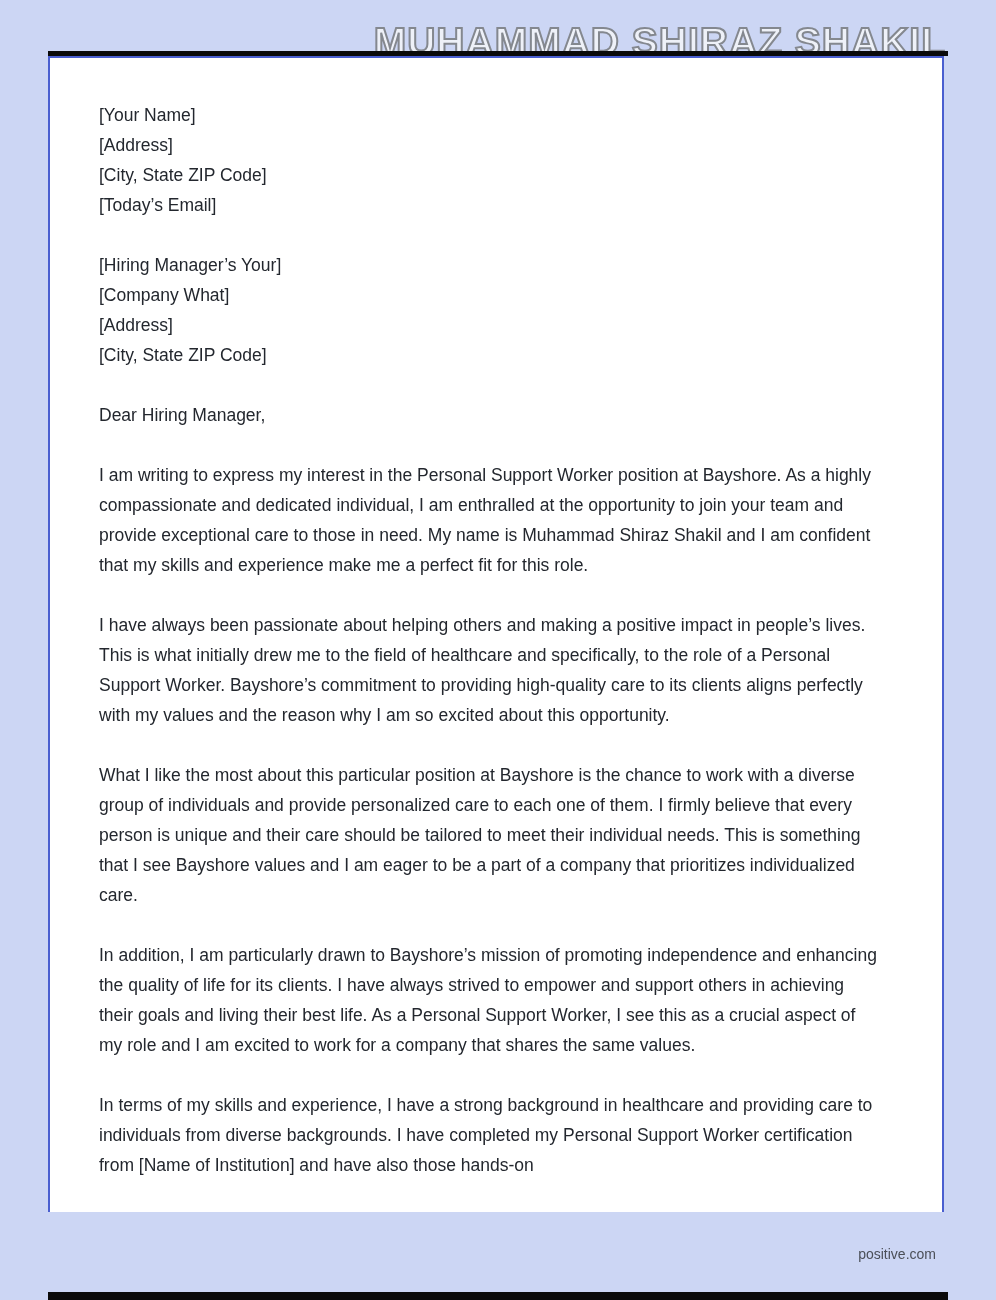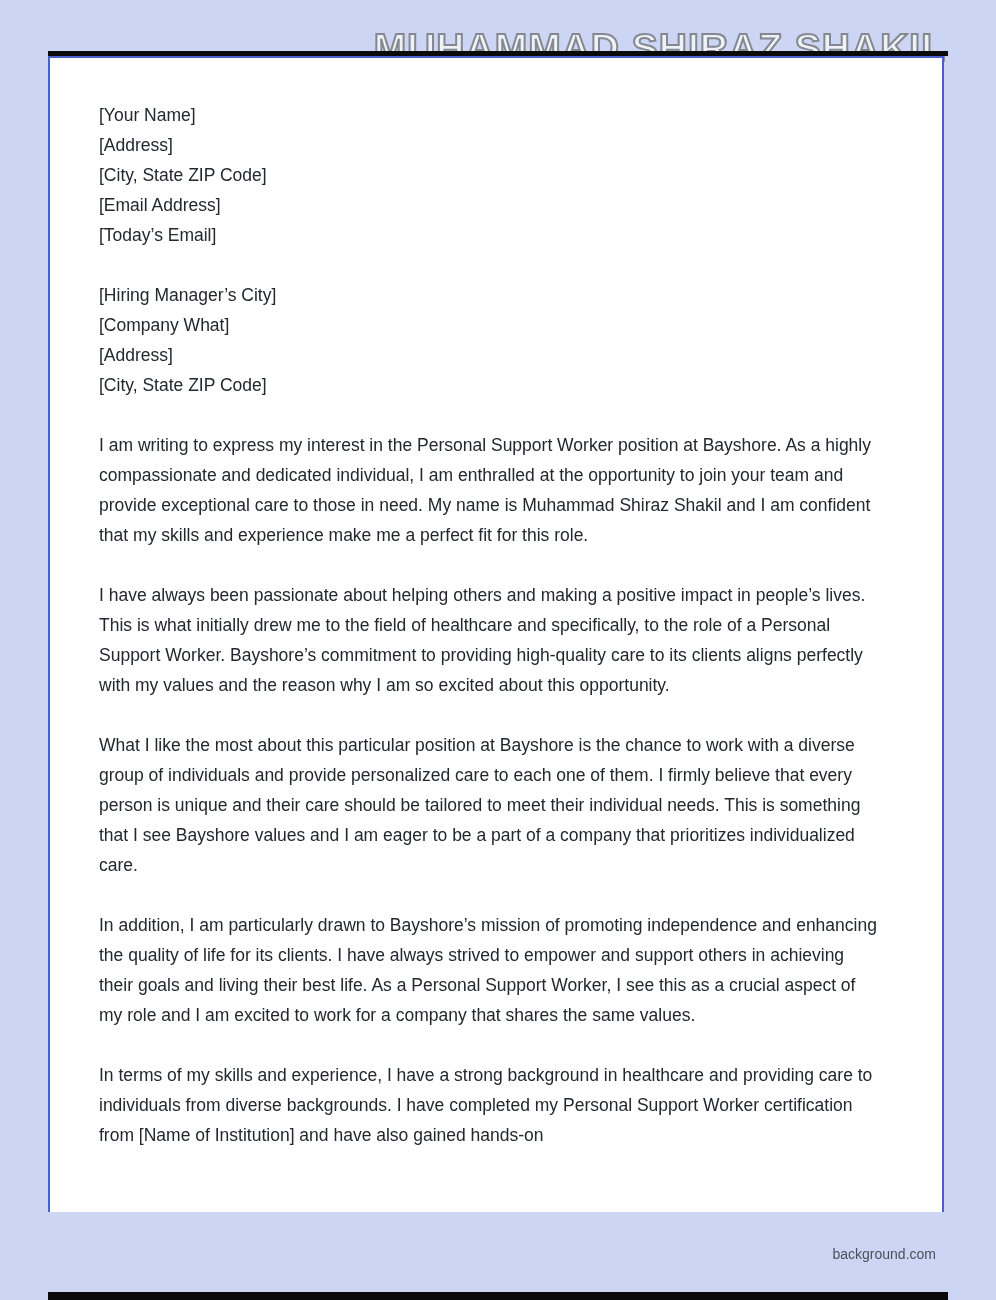--- a/index.html
+++ b/index.html
@@ -11,21 +11,21 @@
     background: #ccd6f4;
     font-family: "Liberation Sans", "DejaVu Sans", sans-serif;
   }
   .canvas {
     position: relative;
     width: 996px;
     height: 1300px;
   }
   .header-name {
     position: absolute;
-    top: 28px;
+    top: 22px;
     right: 50px;
     font-size: 39px;
     font-weight: 700;
     letter-spacing: 1px;
     line-height: 1;
     color: #eef1f8;
     -webkit-text-stroke: 2px #84888f;
     white-space: nowrap;
     user-select: none;
   }
@@ -92,38 +92,38 @@
 
   <div class="header-rule"></div>
 
   <div class="letter-page">
     <div class="letter-content">
 
       <div class="block">
         <div class="address-line">[Your Name]</div>
         <div class="address-line">[Address]</div>
         <div class="address-line">[City, State ZIP Code]</div>
-        <div class="address-line">[Email Address]</div>
         <div class="address-line">[Today’s Email]</div>
       </div>
 
       <div class="block">
-        <div class="address-line">[Hiring Manager’s City]</div>
+        <div class="address-line">[Hiring Manager’s Your]</div>
         <div class="address-line">[Company What]</div>
         <div class="address-line">[Address]</div>
         <div class="address-line">[City, State ZIP Code]</div>
       </div>
 
+      <div class="block">Dear Hiring Manager,</div>
 
       <p>I am writing to express my interest in the Personal Support Worker position at Bayshore. As a highly compassionate and dedicated individual, I am enthralled at the opportunity to join your team and provide exceptional care to those in need. My name is Muhammad Shiraz Shakil and I am confident that my skills and experience make me a perfect fit for this role.</p>
       <p>I have always been passionate about helping others and making a positive impact in people’s lives. This is what initially drew me to the field of healthcare and specifically, to the role of a Personal Support Worker. Bayshore’s commitment to providing high-quality care to its clients aligns perfectly with my values and the reason why I am so excited about this opportunity.</p>
       <p>What I like the most about this particular position at Bayshore is the chance to work with a diverse group of individuals and provide personalized care to each one of them. I firmly believe that every person is unique and their care should be tailored to meet their individual needs. This is something that I see Bayshore values and I am eager to be a part of a company that prioritizes individualized care.</p>
       <p>In addition, I am particularly drawn to Bayshore’s mission of promoting independence and enhancing the quality of life for its clients. I have always strived to empower and support others in achieving their goals and living their best life. As a Personal Support Worker, I see this as a crucial aspect of my role and I am excited to work for a company that shares the same values.</p>
-      <p>In terms of my skills and experience, I have a strong background in healthcare and providing care to individuals from diverse backgrounds. I have completed my Personal Support Worker certification from [Name of Institution] and have also gained hands-on</p>
+      <p>In terms of my skills and experience, I have a strong background in healthcare and providing care to individuals from diverse backgrounds. I have completed my Personal Support Worker certification from [Name of Institution] and have also those hands-on</p>
 
     </div>
   </div>
 
-  <div class="watermark">background.com</div>
+  <div class="watermark">positive.com</div>
 
   <div class="footer-bar"></div>
 
 </div>
 
 </body></html>

